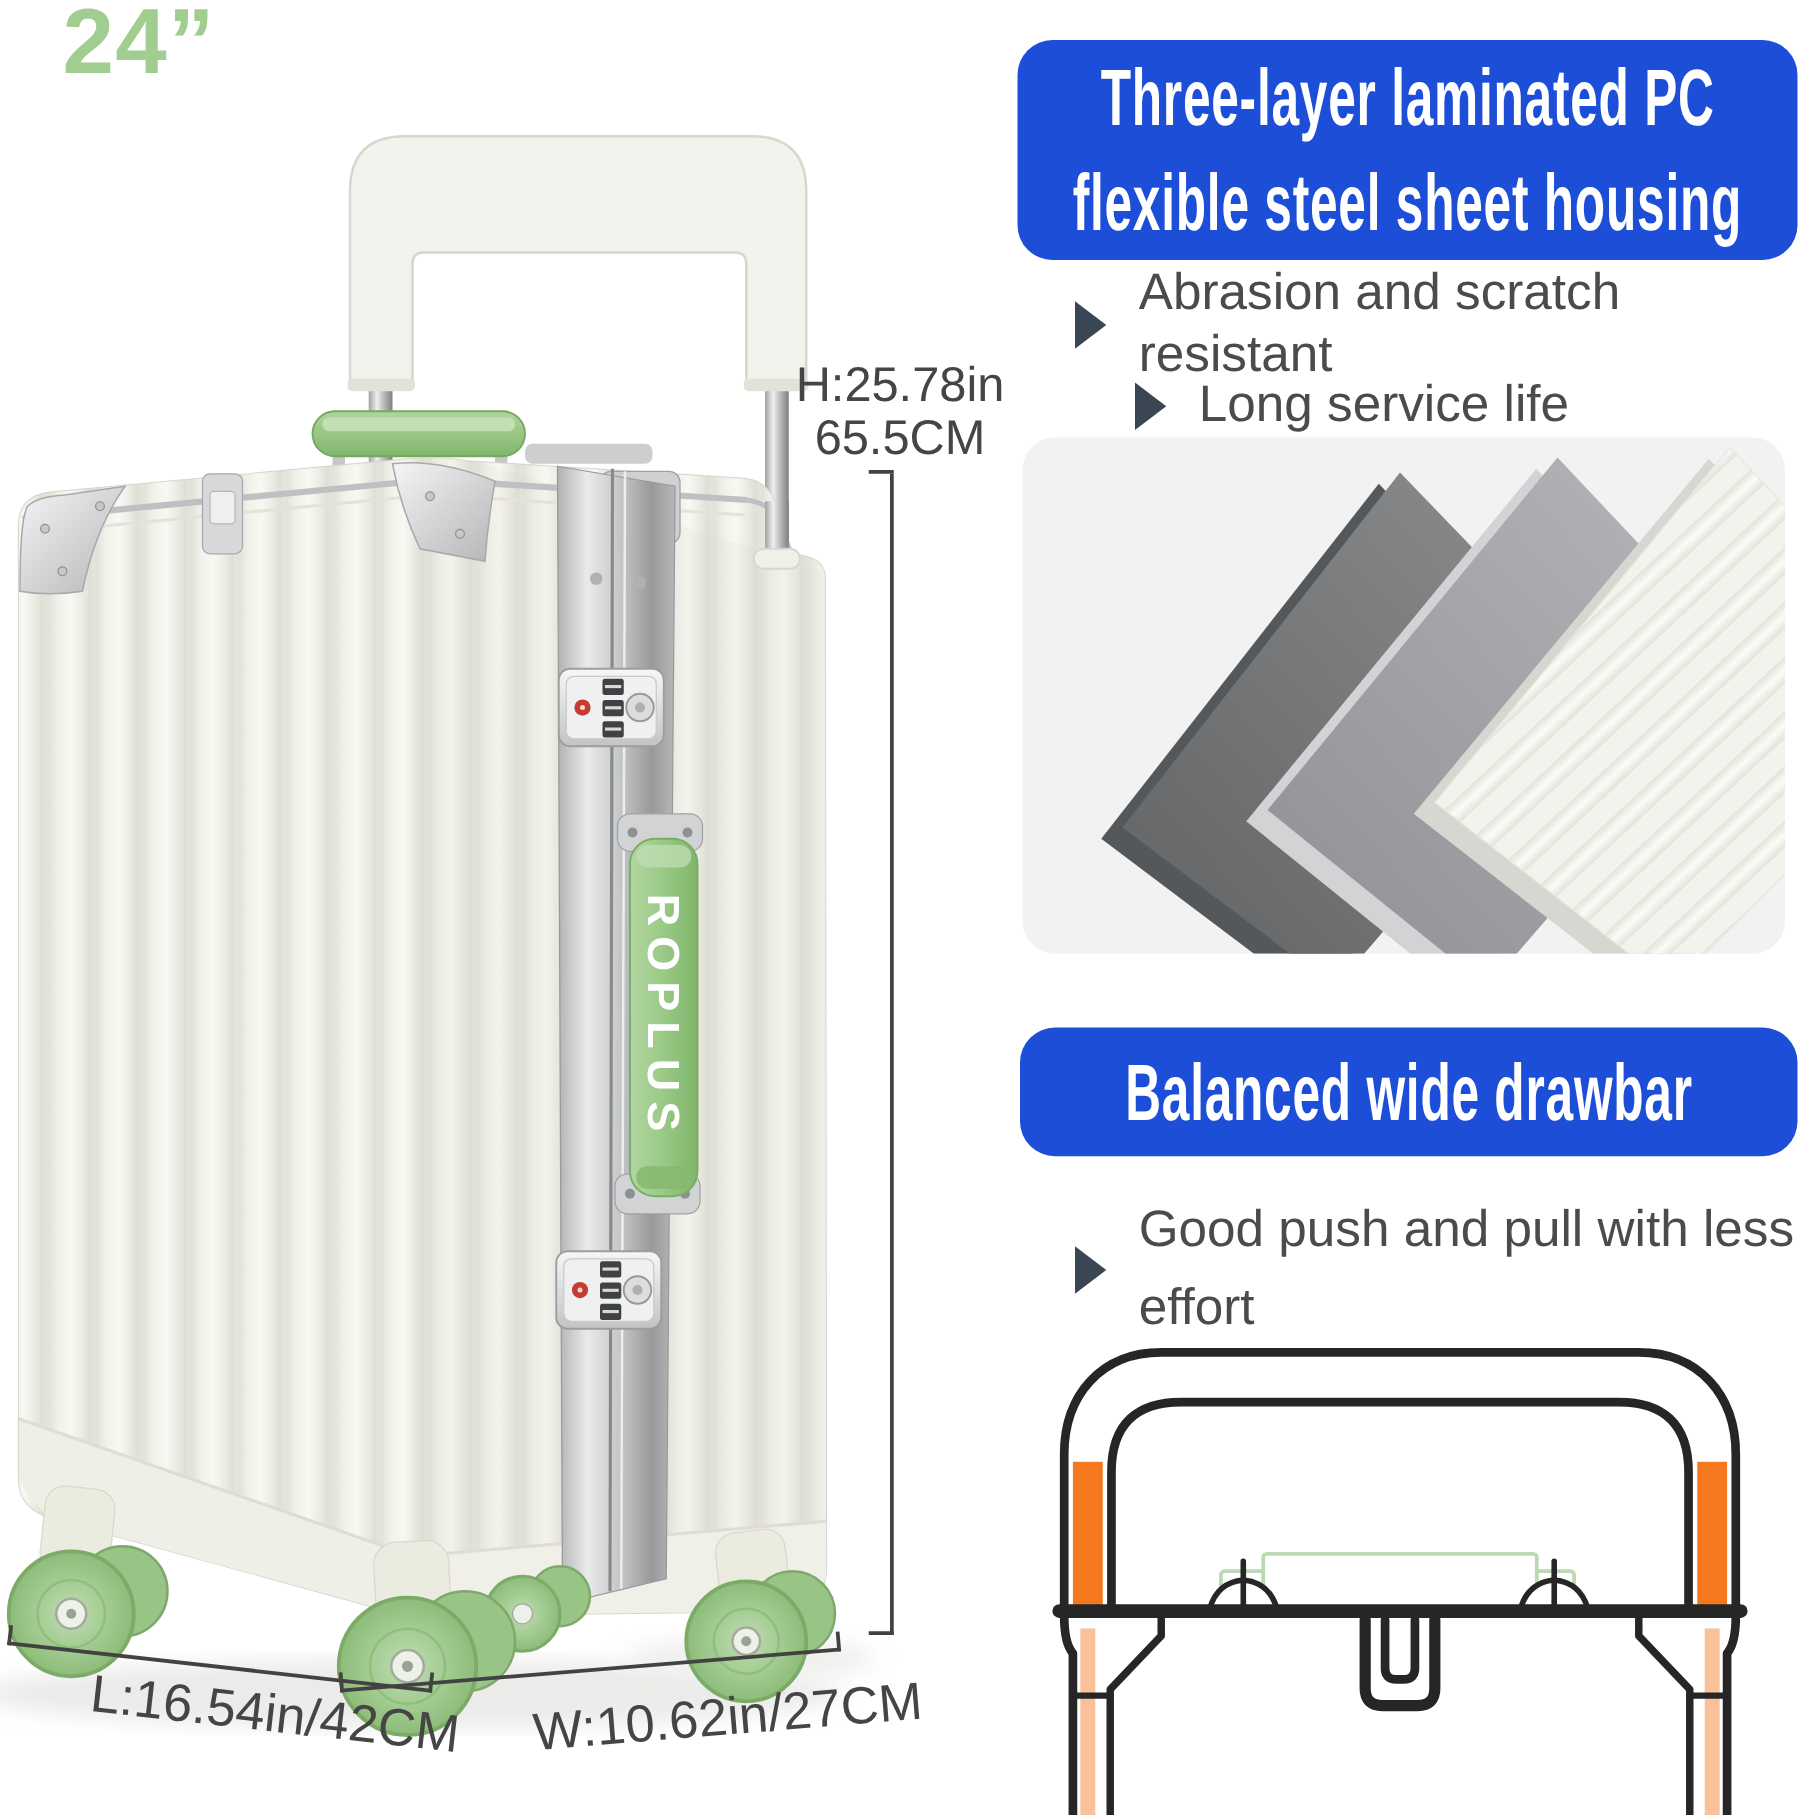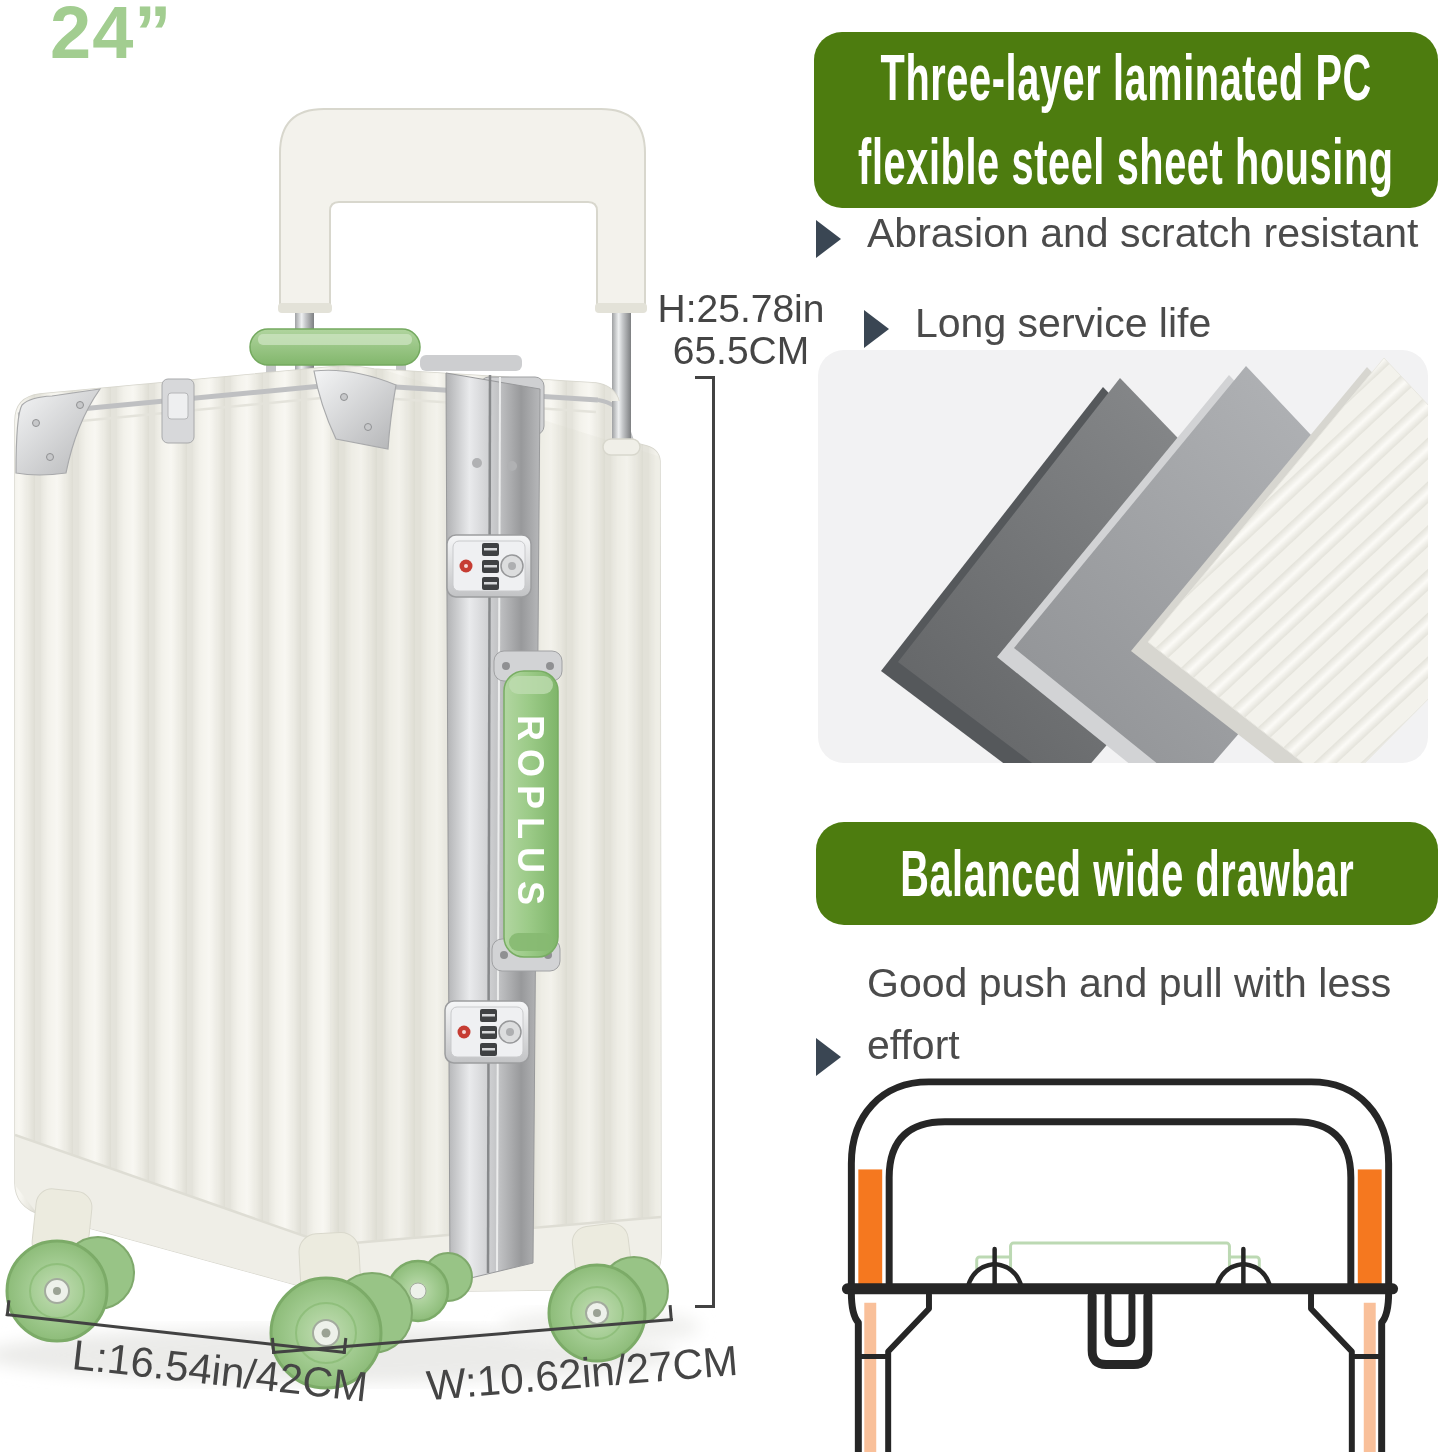--- a/index.html
+++ b/index.html
@@ -10,44 +10,44 @@
   
   #size-label{
     position:absolute;left:50px;top:-10px;font-size:74px;font-weight:800;
     color:#a2cd90;letter-spacing:1px;
   }
   #type-label{
     position:absolute;left:24px;top:62px;font-size:50px;font-weight:500;color:#3c3c3c;
   }
   
   .dim-text{position:absolute;color:#454545;}
-  #dim-h-label{left:622px;top:288px;width:196px;text-align:center;font-size:39px;line-height:42px;padding-left:21px;}
+  #dim-h-label{left:622px;top:288px;width:196px;text-align:center;font-size:39px;line-height:42px;}
   #h-line{position:absolute;left:712px;top:379px;width:0;height:929px;border-left:3px solid #424242;}
   #h-line::before{content:"";position:absolute;left:-20px;top:-3px;width:20px;height:0;border-top:3px solid #424242;}
   #h-line::after{content:"";position:absolute;left:-20px;bottom:0;width:20px;height:0;border-top:3px solid #424242;}
   .measure{position:absolute;height:0;border-top:3px solid #424242;transform-origin:0 0;}
   .measure::before,.measure::after{content:"";position:absolute;top:-16px;width:0;height:16px;border-left:3px solid #424242;}
   .measure::before{left:0;} .measure::after{right:0;}
   #l-line{left:6px;top:1313px;width:342px;transform:rotate(6.4deg);}
   #w-line{left:272px;top:1351px;width:402px;transform:rotate(-4.7deg);}
   #l-label{left:14px;top:1324px;width:420px;text-align:center;font-size:42px;transform:rotate(6.4deg);transform-origin:0 0;}
   #w-label{left:356px;top:1368px;width:450px;text-align:center;font-size:42px;transform:rotate(-4.7deg);transform-origin:0 0;}
   
   .banner{
-    position:absolute;background:#4d7c0f;border-radius:28px;
+    position:absolute;background:#1d4ed8;border-radius:28px;
     display:flex;flex-direction:column;align-items:center;justify-content:center;
   }
   #banner-1{left:814px;top:32px;width:624px;height:176px;}
   #banner-2{left:816px;top:822px;width:622px;height:103px;}
   .banner-line{
     font-weight:bold;font-size:64px;color:#ffffff;line-height:84px;white-space:nowrap;
     transform:scaleX(0.62);letter-spacing:1px;
   }
   #banner-2 .banner-line{line-height:90px;}
-  .bullet{position:absolute;display:flex;gap:26px;align-items:flex-end;}
+  .bullet{position:absolute;display:flex;gap:26px;align-items:center;margin-left:44px;}
   .tri{
     width:0;height:0;border-left:25px solid #3a4653;
     border-top:19px solid transparent;border-bottom:19px solid transparent;margin-top:4px;flex:none;
   }
   .bullet-text{font-size:41px;color:#4b4b4b;line-height:50px;}
   #bullet-row-1{left:816px;top:208px;}
   #bullet-row-2{left:816px;top:298px;padding-left:48px;}
   #bullet-row-3{left:816px;top:952px;}
   #bullet-row-3 .bullet-text{line-height:62px;width:580px;}
   

